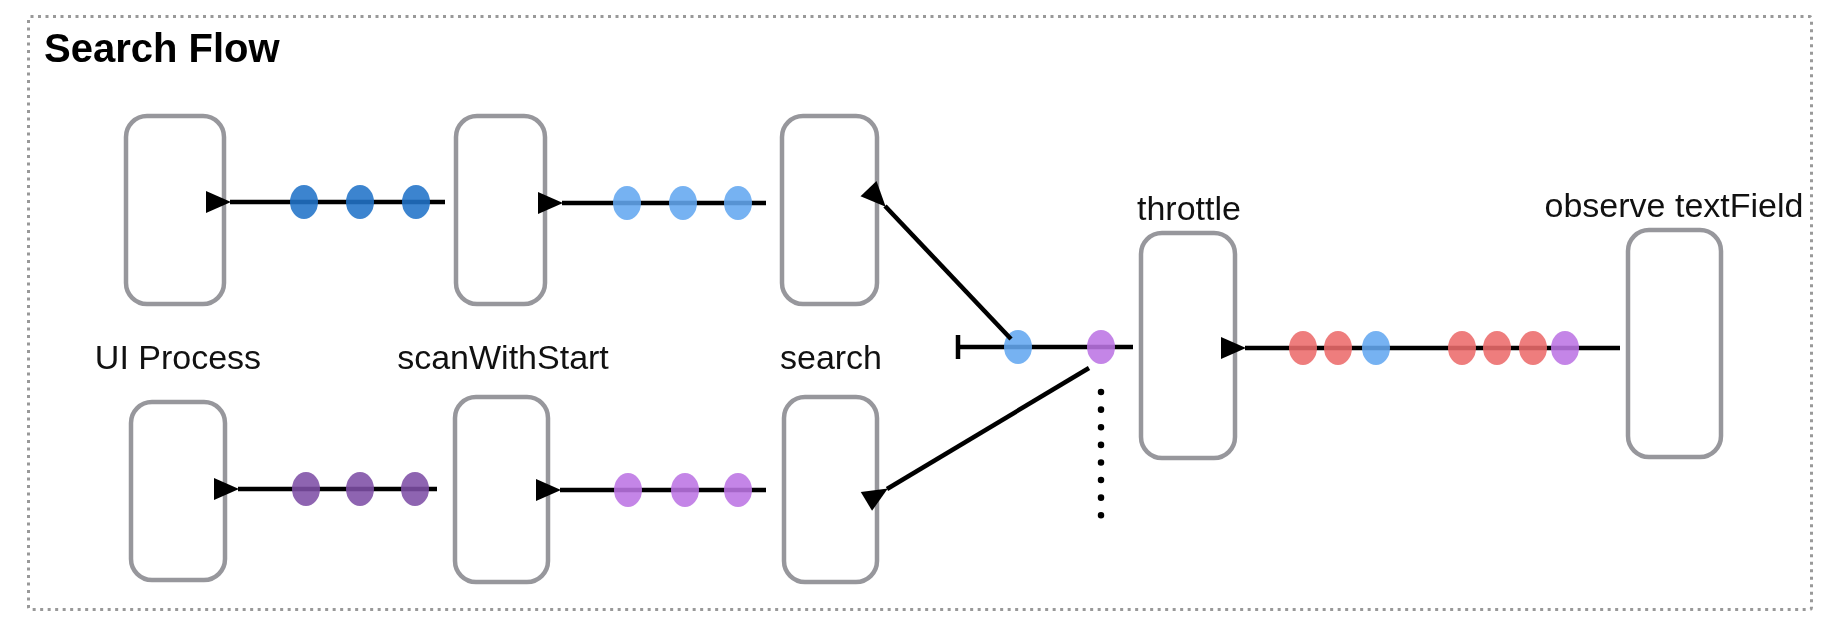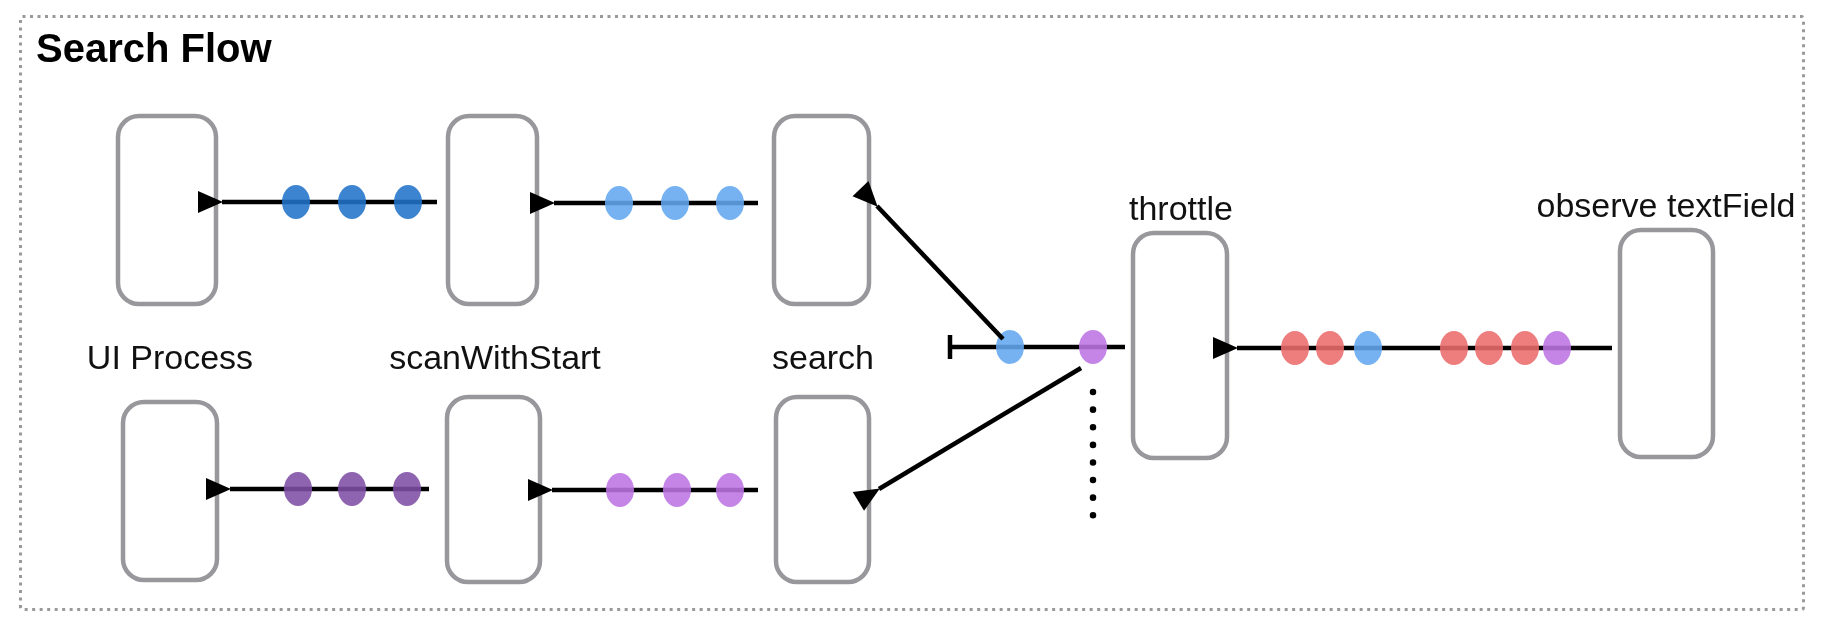--- a/index.html
+++ b/index.html
@@ -1,17 +1,17 @@
 <!DOCTYPE html>
 <html><head>
 <meta charset="utf-8">
 <style>
   html,body{margin:0;padding:0;background:#ffffff;}
   body{width:1824px;height:634px;position:relative;font-family:"Liberation Sans",sans-serif;overflow:hidden;}
-  #stage{position:absolute;left:0;top:0;width:1444px;height:634px;}
+  #stage{position:absolute;left:8px;top:0;width:1444px;height:634px;}
   svg{display:block;width:1824px;height:634px;}
   .title-text{font-family:"Liberation Sans",sans-serif;font-weight:bold;font-size:40px;fill:#000;}
   .label-text{font-family:"Liberation Sans",sans-serif;font-weight:400;font-size:34px;fill:#111;}
 </style>
 </head>
 <body>
 
 <div id="stage">
   <svg id="diagram-svg" viewBox="0 0 1824 634">
     <defs>

